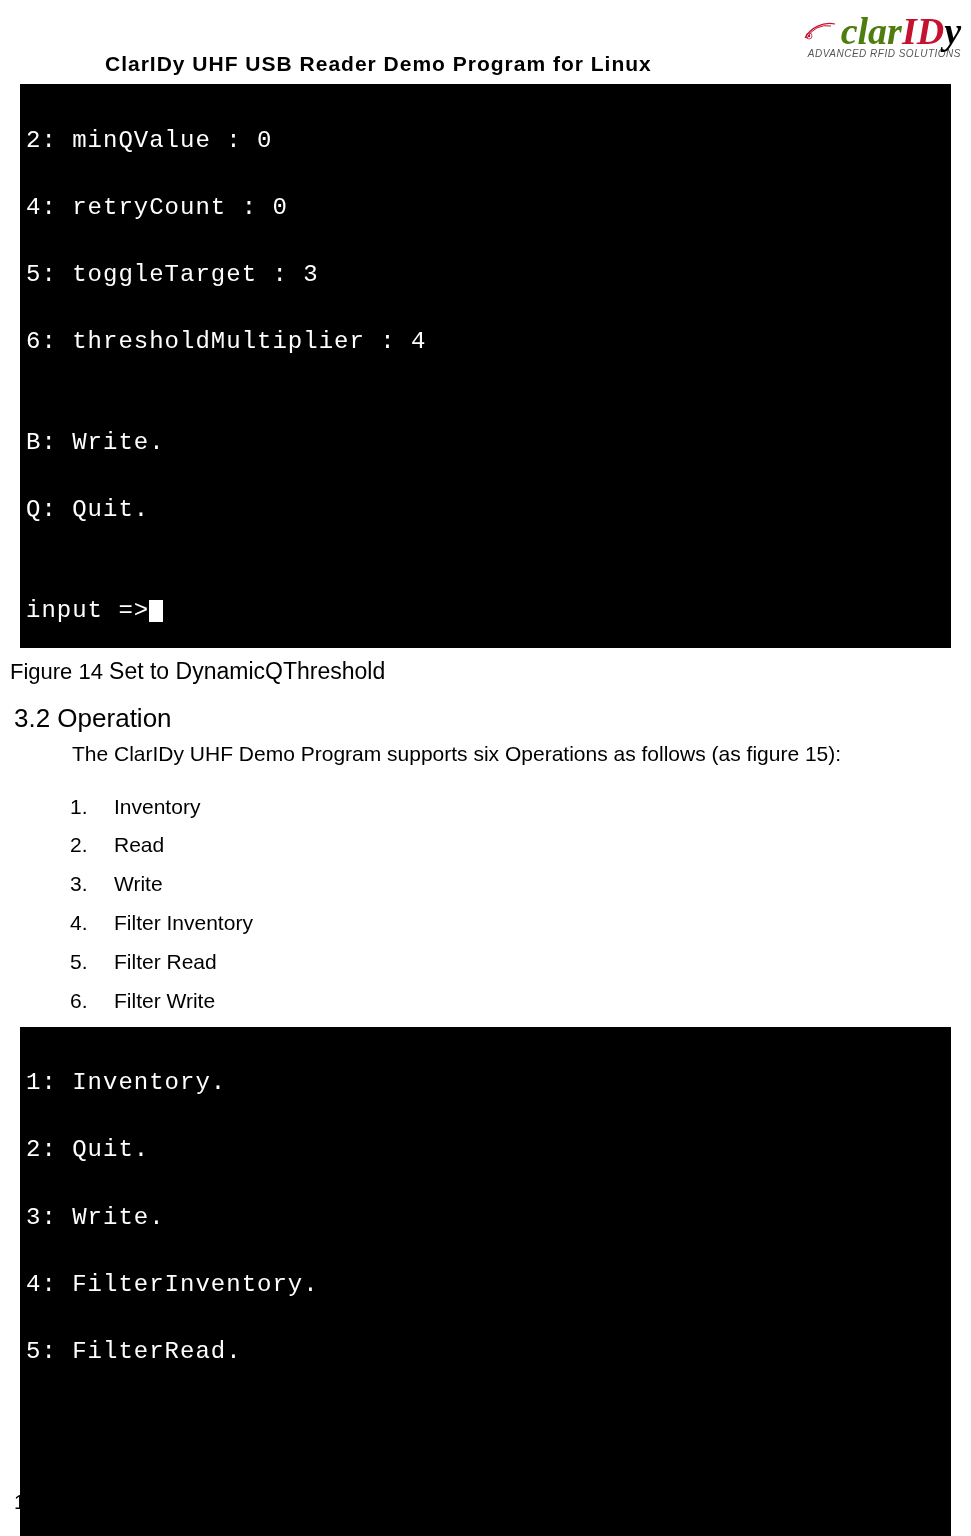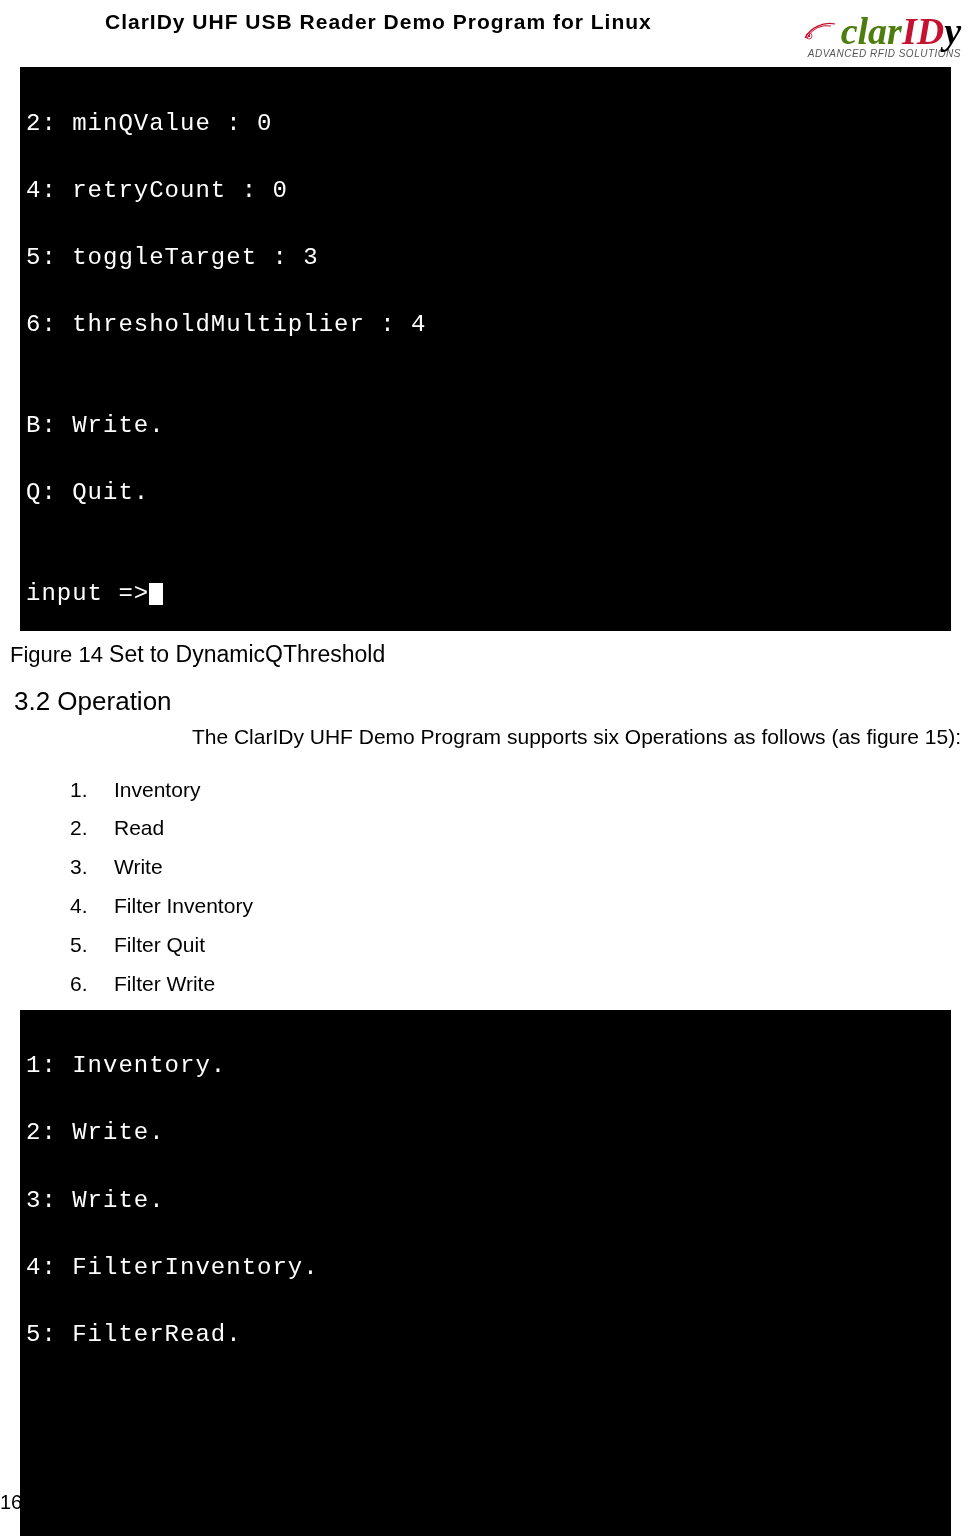--- a/index.html
+++ b/index.html
@@ -18,20 +18,21 @@
     .header {
       display: flex;
       justify-content: space-between;
       align-items: flex-start;
       padding: 0 0px 8px 0;
     }
     .header-title {
       font-size: 21px;
       font-weight: bold;
       letter-spacing: 1px;
+      margin-top: 42px;
       margin-left: 95px;
     }
     .logo {
       display: flex;
       flex-direction: column;
       align-items: flex-end;
       margin-right: 0px;
       margin-top: 2px;
     }
     .logo-main {
@@ -91,21 +92,20 @@
 
     .section-heading {
       font-size: 26px;
       margin-top: 18px;
       margin-left: 4px;
     }
     .section-intro {
       font-size: 21px;
       margin-top: 8px;
       margin-left: 62px;
-      text-align: right;
     }
     .op-list {
       margin-top: 22px;
       margin-left: 60px;
     }
     .op-list-item {
       font-size: 21px;
       line-height: 1.85;
       display: flex;
     }
@@ -118,20 +118,21 @@
       margin-top: 6px;
     }
 
     .footer {
       position: absolute;
       bottom: 22px;
       left: 0;
       right: 0;
       display: flex;
       font-size: 20px;
+      padding-left: 14px;
     }
     .page-num {
       width: 128px;
     }
   </style>
 </head>
 <body>
 
 <div class="header">
   <div class="header-title">ClarIDy UHF USB Reader Demo Program for Linux</div>
@@ -180,32 +181,32 @@
   <div class="op-list-item">
       <span class="op-num">3.</span>
       <span>Write</span>
     </div>
   <div class="op-list-item">
       <span class="op-num">4.</span>
       <span>Filter Inventory</span>
     </div>
   <div class="op-list-item">
       <span class="op-num">5.</span>
-      <span>Filter Quit</span>
+      <span>Filter Read</span>
     </div>
   <div class="op-list-item">
       <span class="op-num">6.</span>
       <span>Filter Write</span>
     </div>
 </div>
 
 <div class="terminal2-wrap">
 <div class="terminal">
 <span class="terminal-line">1: Inventory.</span>
-<span class="terminal-line">2: Write.</span>
+<span class="terminal-line">2: Quit.</span>
 <span class="terminal-line">3: Write.</span>
 <span class="terminal-line">4: FilterInventory.</span>
 <span class="terminal-line">5: FilterRead.</span>
 
 <span class="terminal-line"></span>
 
 
 <span class="terminal-line"></span>
 
 </div>

